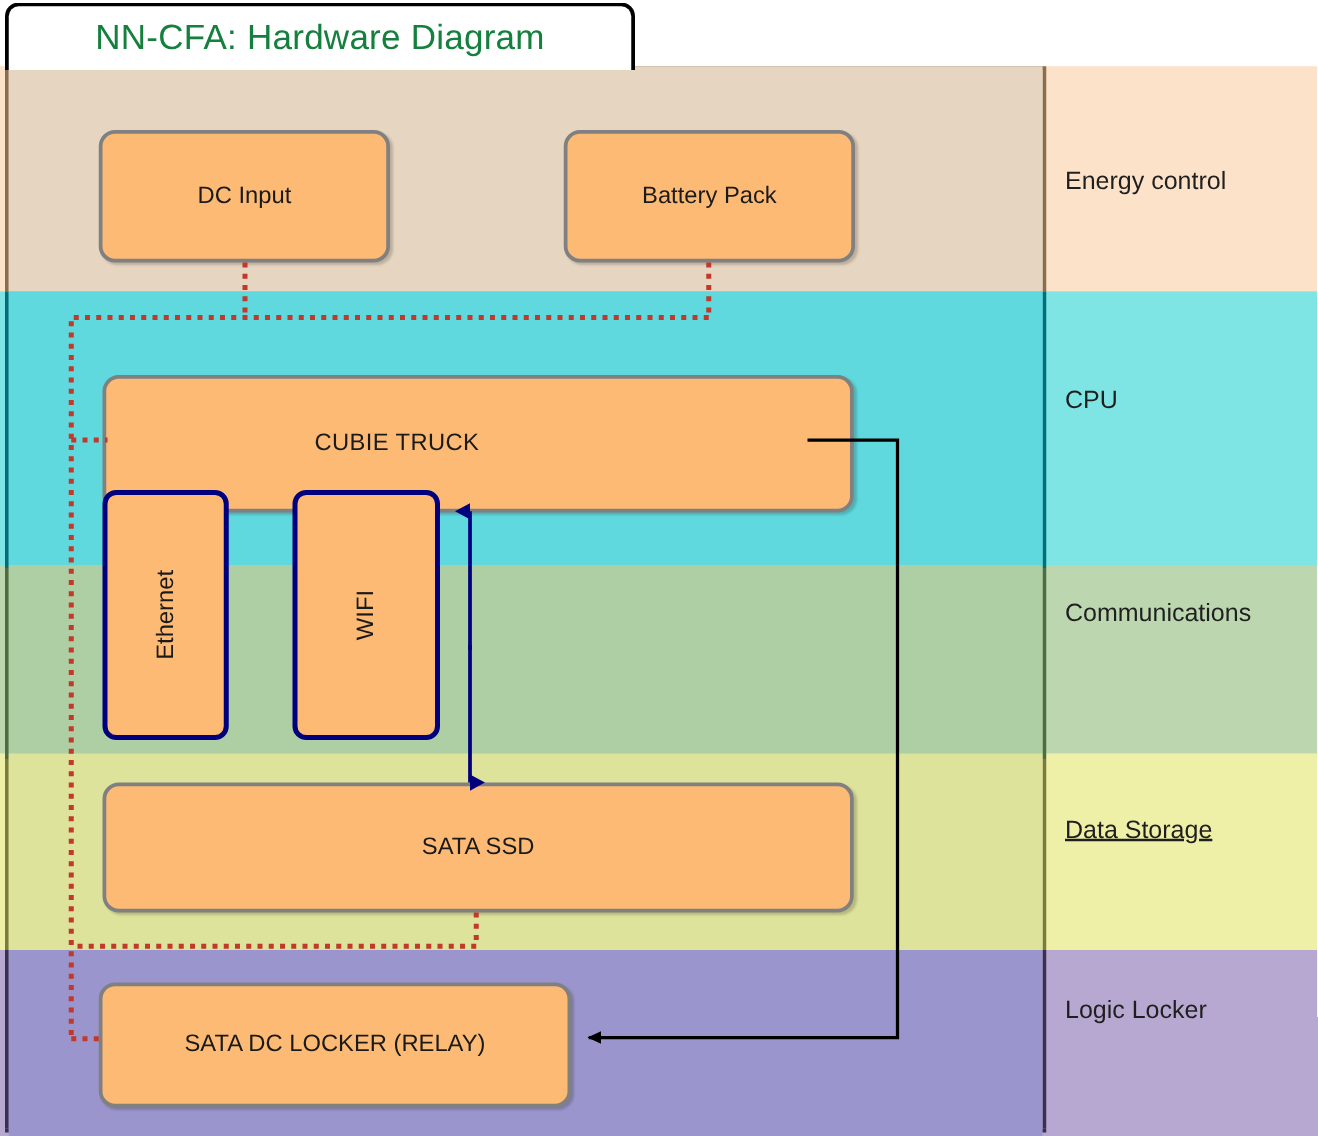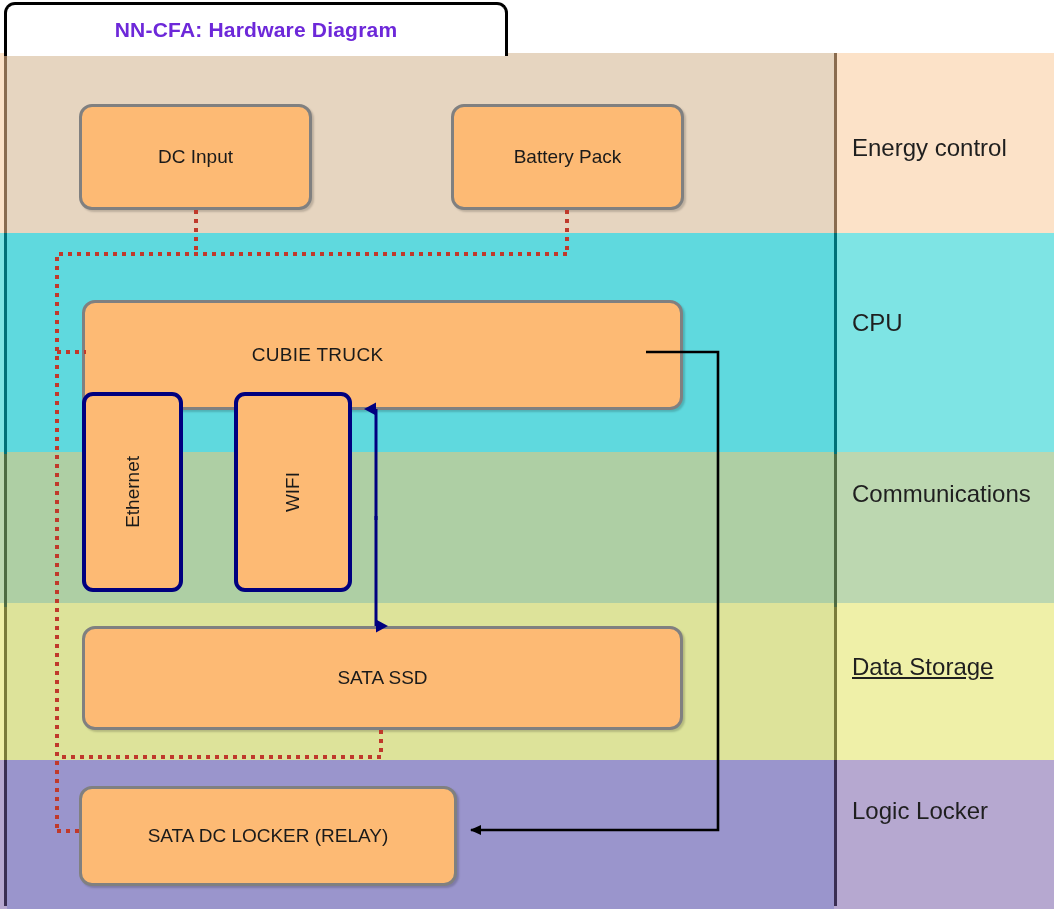--- a/index.html
+++ b/index.html
@@ -36,39 +36,38 @@
   }
   #title-text {
     position: absolute;
     left: 0;
     top: 0;
     width: 100%;
     height: 100%;
     display: flex;
     align-items: center;
     justify-content: center;
-    font-size: 21px;
-    color: #6d28d9;
+    font-size: 28px;
+    color: #15803d;
     letter-spacing: 0.2px;
     padding-bottom: 2px;
     box-sizing: border-box;
-    font-weight: bold;
   }
 
   
   .band-strip {
     position: absolute;
     left: 0;
     width: 1054px;
     z-index: 1;
   }
   .band-label {
     position: absolute;
     left: 852px;
-    font-size: 24px;
+    font-size: 20px;
     color: #1f1f1f;
     white-space: nowrap;
     z-index: 6;
   }
 
   
   #main-box {
     position: absolute;
     left: 4px;
     top: 53px;

